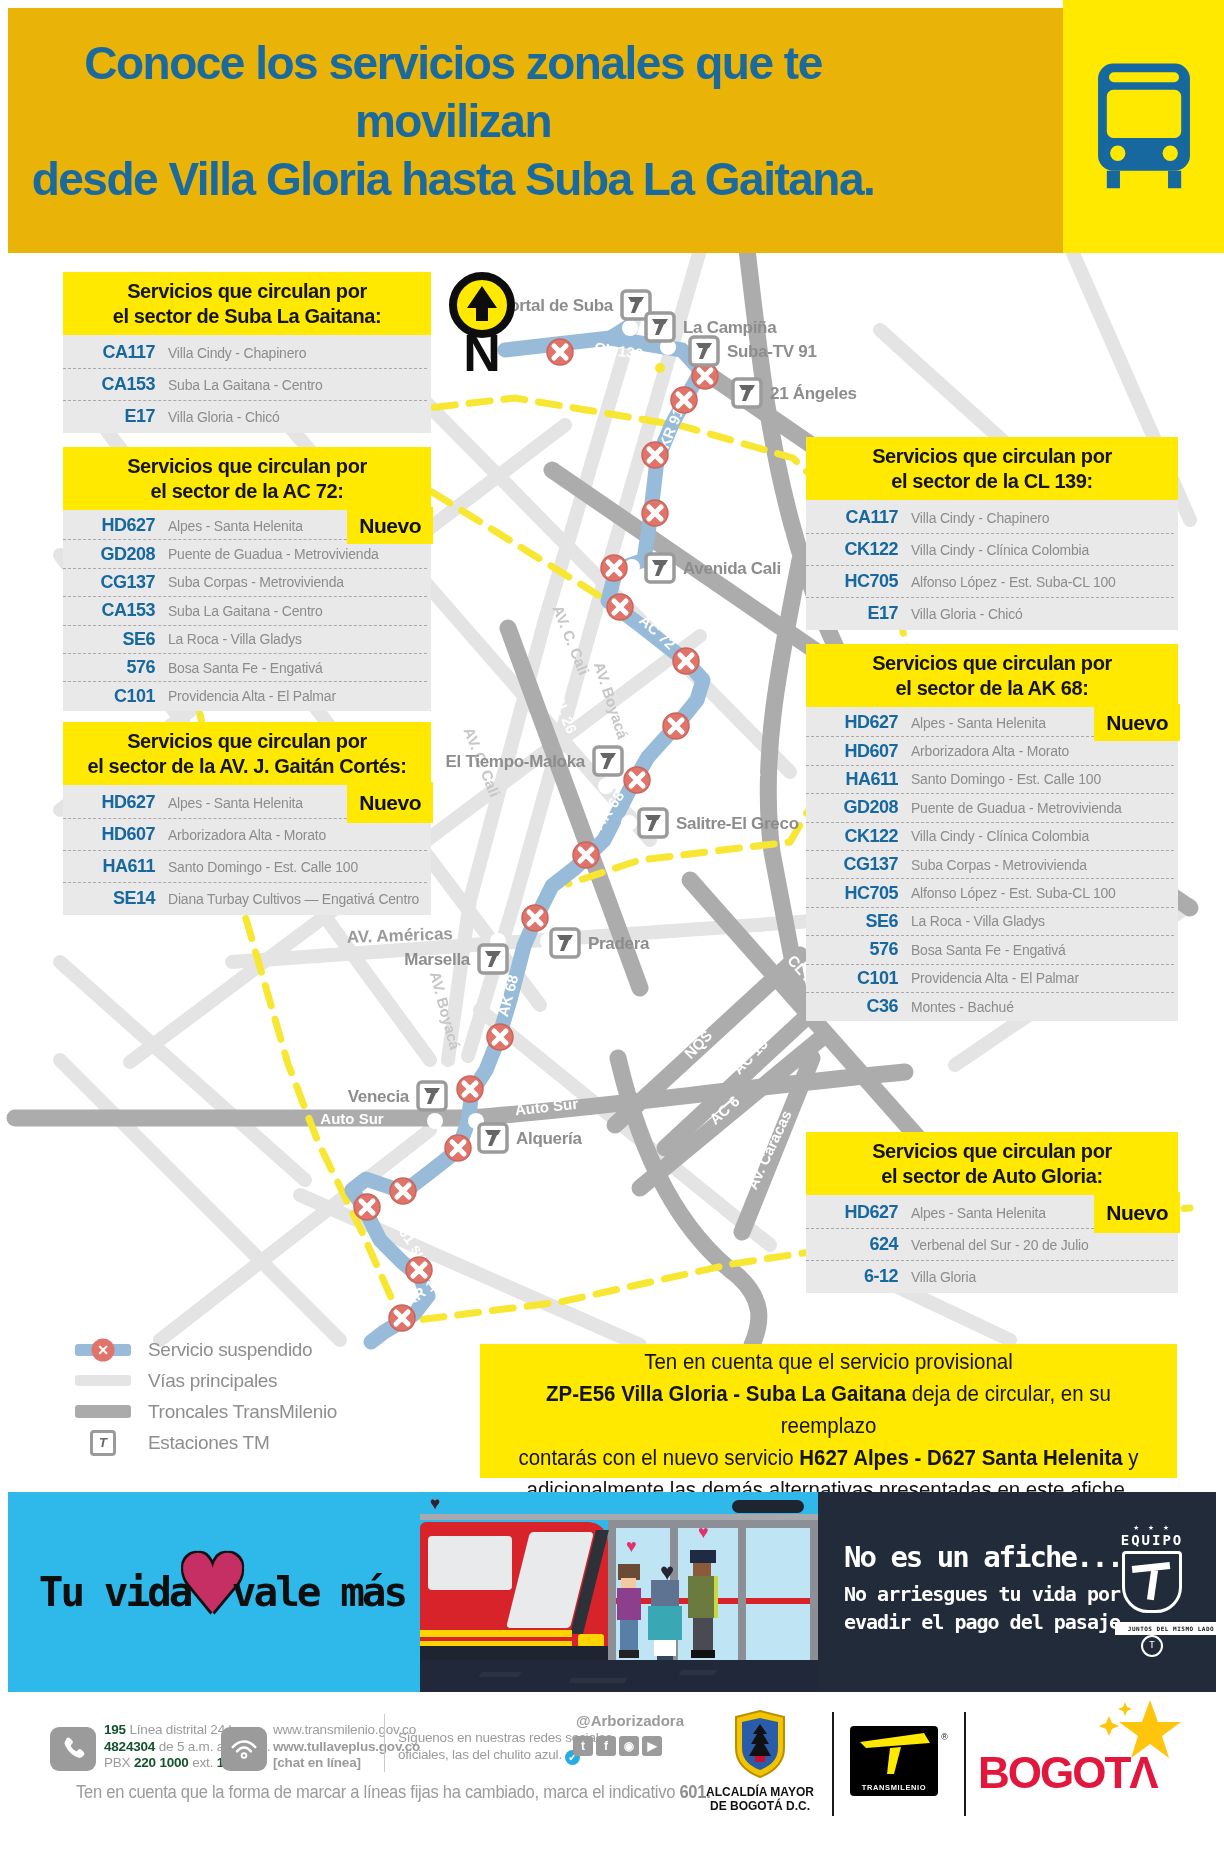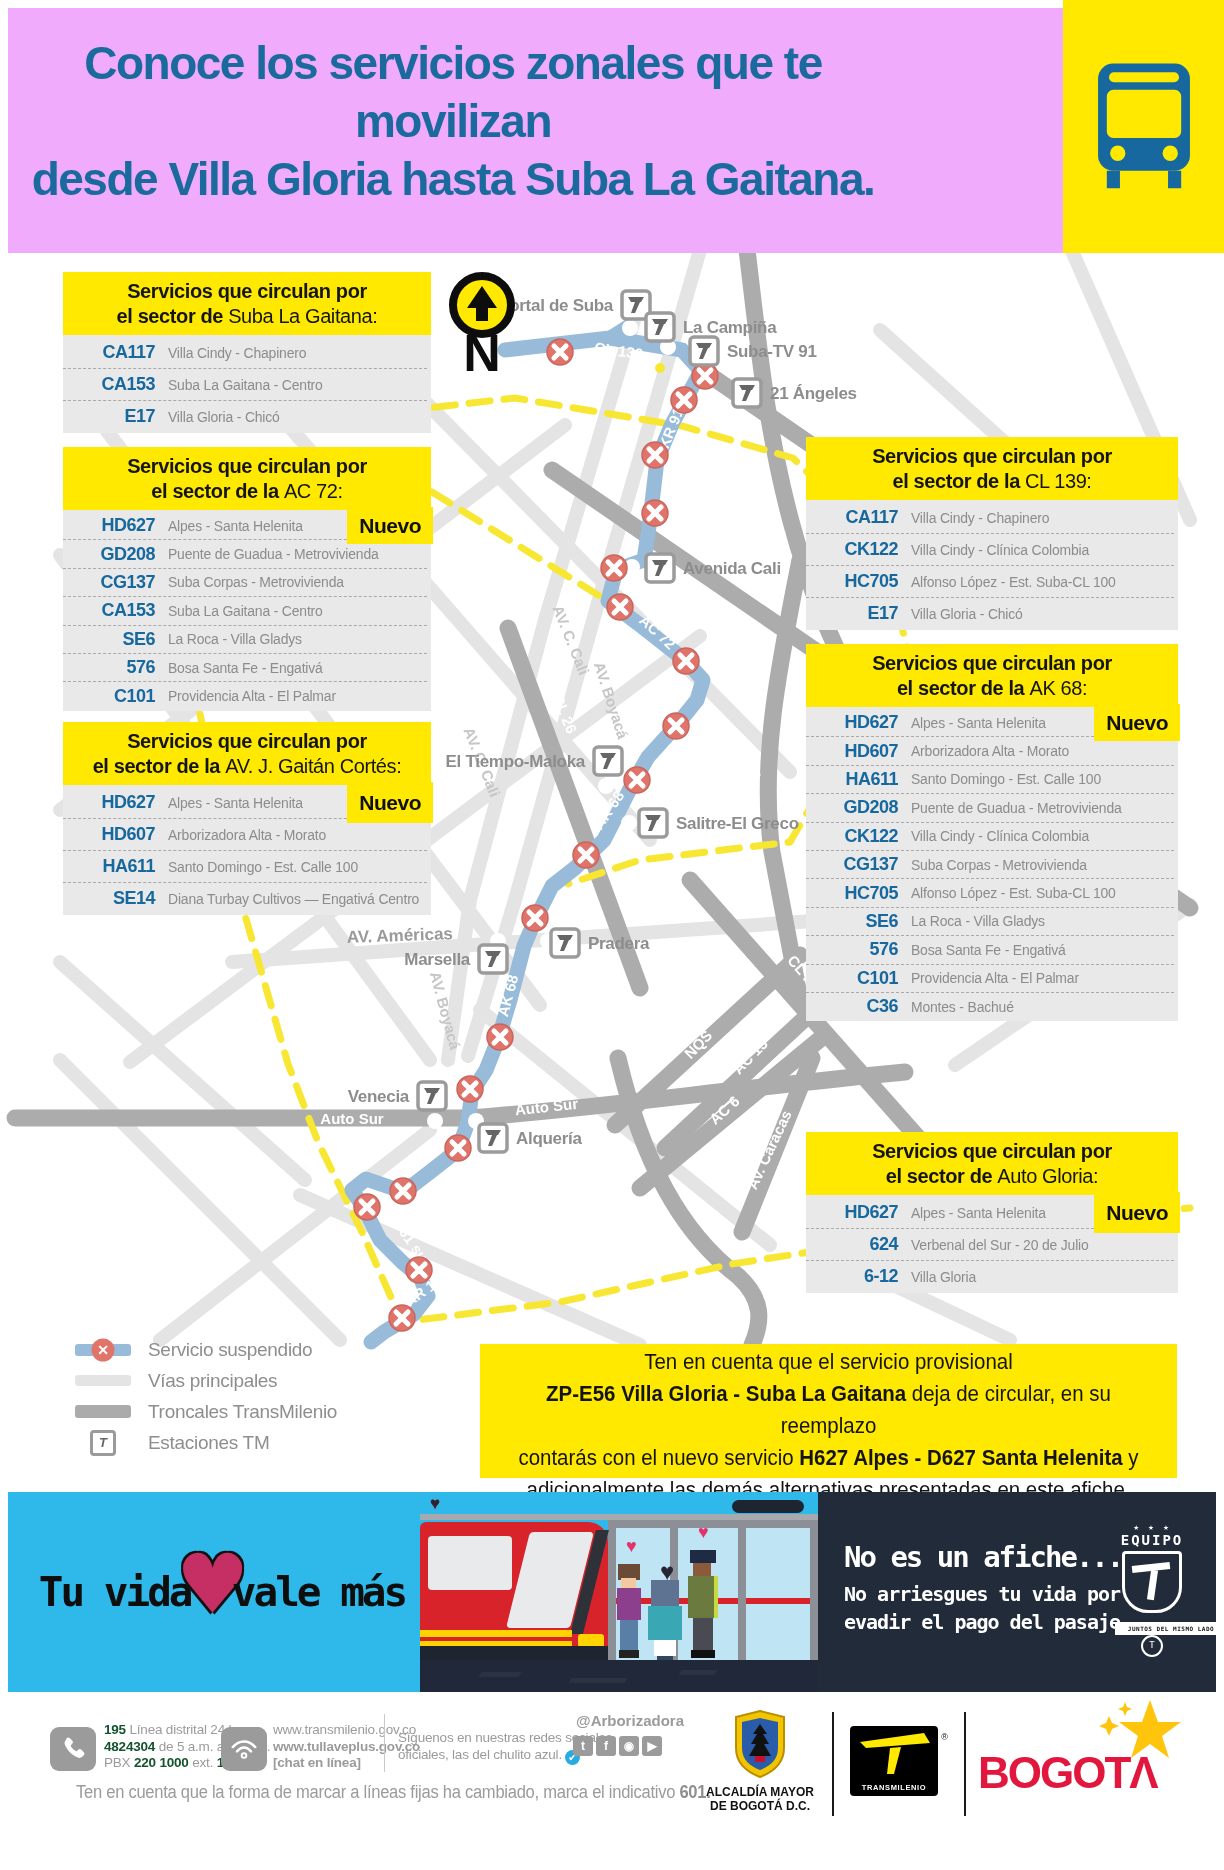--- a/index.html
+++ b/index.html
@@ -1,20 +1,20 @@
 <!DOCTYPE html>
 <html><head>
 <meta charset="utf-8">
 <style>
   html,body{margin:0;padding:0}
   body{width:1224px;height:1870px;position:relative;background:#fff;
        font-family:"Liberation Sans",sans-serif;overflow:hidden}
 
   
-  .hdr{position:absolute;left:8px;top:8px;width:1055px;height:245px;background:#f0abfc;z-index:2}
+  .hdr{position:absolute;left:8px;top:8px;width:1055px;height:245px;background:#eab308;z-index:2}
   .hdr-title{position:absolute;left:0;top:26px;width:890px;text-align:center;
              color:#1B6A9E;font-size:46px;line-height:58px;font-weight:600;letter-spacing:-1.5px}
   .hdr-title b{font-weight:800}
   .bus-tile{position:absolute;left:1063px;top:0;width:161px;height:253px;background:#FFE900;
             display:flex;align-items:center;justify-content:center;z-index:2}
 
   
   svg.map{position:absolute;left:0;top:0;width:1224px;height:1870px;z-index:1}
   .rd-light{fill:none;stroke:#E4E4E4;stroke-width:14;stroke-linecap:round}
   .rd-tr{fill:none;stroke:#ACACAC;stroke-width:17;stroke-linecap:round}
@@ -35,21 +35,21 @@
   
   .sbox{position:absolute;z-index:2;width:368px}
   #box-suba{left:63px;top:272px}
   #box-ac72{left:63px;top:447px}
   #box-gaitan{left:63px;top:722px}
   #box-cl139{left:806px;top:437px;width:372px}
   #box-ak68{left:806px;top:644px;width:372px}
   #box-villa{left:806px;top:1132px;width:372px}
   .sbox-head{background:#FFE900;text-align:center;padding:7px 4px 6px;
              font-size:20px;line-height:25px;color:#151515;font-weight:700;letter-spacing:-0.4px}
-  .sbox-head b{font-weight:400}
+  .sbox-head b{font-weight:700}
   .sbox-body{background:#E9E9E9;padding:2px 0 1px}
   .srow{display:flex;align-items:center;position:relative;border-bottom:1.5px dashed #A9A9A9;margin:0 4px 0 0}
   .srow:last-child{border-bottom:none}
   .rows-31 .srow{height:31px}
   .rows-27 .srow{height:27.4px}
   .scode{flex:0 0 92px;text-align:right;padding-right:13px;color:#16689E;font-weight:bold;
          font-size:18px;letter-spacing:-0.5px}
   .sdesc{color:#8C8C8C;font-size:15.5px;letter-spacing:-0.2px;white-space:nowrap;
          transform:scaleX(.9);transform-origin:left center}
   .nuevo-tag{position:absolute;right:-6px;top:-5px;bottom:-5px;background:#FFE900;color:#101010;

